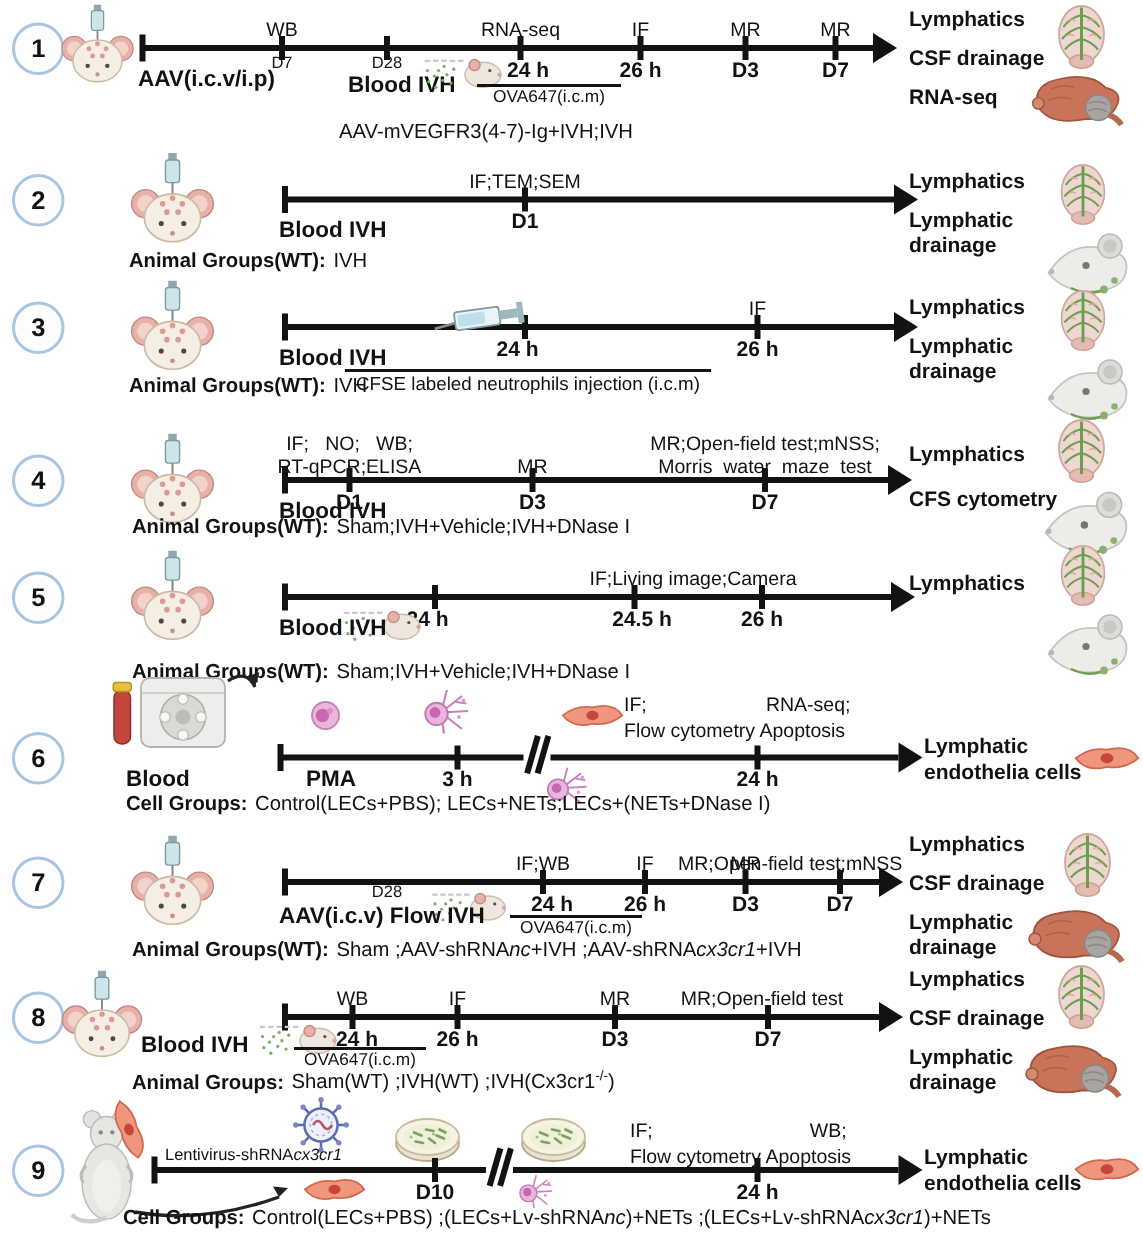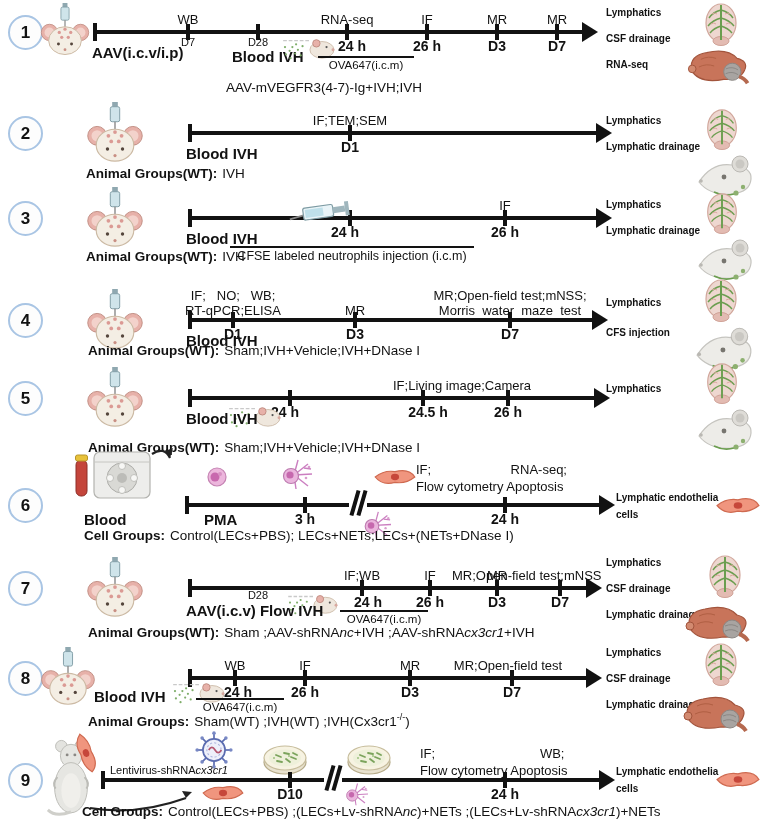--- a/index.html
+++ b/index.html
@@ -13,21 +13,21 @@
   .ab{position:absolute;transform:translateX(-50%);font-size:13px;line-height:15px;white-space:pre;text-align:center}
   .abl{position:absolute;font-size:13px;line-height:16px;white-space:pre}
   .bl{position:absolute;transform:translateX(-50%);font-size:14px;font-weight:700;white-space:nowrap}
   .bls{position:absolute;transform:translateX(-50%);font-size:11px;white-space:nowrap}
   .stl{position:absolute;font-size:15px;font-weight:700;white-space:nowrap}
   .sub{position:absolute;border-top:2.5px solid #121212;text-align:center;white-space:nowrap;
        font-size:12.5px;padding-top:1px}
   .sub.sm{font-size:11.5px}
   .grp{position:absolute;font-size:13.5px;white-space:nowrap}
   .grp b{margin-right:5px}
-  .rts{position:absolute;font-weight:700;font-size:10px;line-height:17px;width:96px}
+  .rts{position:absolute;font-weight:700;font-size:14px;line-height:17px;width:96px}
   .rts>div{margin-bottom:9px}
   .badge{position:absolute;width:31px;height:31px;border-radius:50%;border:2.5px solid #a9c5e4;
          background:#fdfdfd;display:flex;align-items:center;justify-content:center;
          font-weight:700;font-size:17px}
   .ic{position:absolute}
   .brk{position:absolute;width:18px;height:26px;background:#fff}
   .brk span{position:absolute;top:0;width:3.5px;height:26px;background:#121212;transform:rotate(16deg)}
   .brk span:first-child{left:4px}.brk span:last-child{left:11px}
   .lenti{position:absolute;font-size:11px;white-space:nowrap}
   sup{font-size:9px}
@@ -318,21 +318,21 @@
   <span class="ab" style="left:233px;top:303px">RT-qPCR;ELISA</span>
   <span class="ab" style="left:355px;top:303px">MR</span>
   <span class="ab" style="left:510px;top:288px">MR;Open-field test;mNSS;</span>
   <span class="ab" style="left:510px;top:303px">Morris  water  maze  test</span>
   <span class="bl" style="left:233px;top:326px">D1</span>
   <span class="bl" style="left:355px;top:326px">D3</span>
   <span class="bl" style="left:510px;top:326px">D7</span>
   <span class="stl" style="left:186px;top:332px">Blood IVH</span>
   <div class="rts" style="left:606px;top:294px;width:110px">
     <div style="margin-bottom:13px">Lymphatics</div>
-    <div>CFS injection</div>
+    <div>CFS cytometry</div>
   </div>
   <svg class="ic" style="left:698px;top:278px" width="46" height="44" viewBox="0 0 46 44">
         <use href="#i-braintop"></use>
       </svg>
   <svg class="ic" style="left:694px;top:324px" width="62" height="50" viewBox="0 0 60 48">
         <use href="#i-mousegray"></use>
       </svg>
   <div class="grp" style="left:88px;top:343px"><b>Animal Groups(WT):</b><span>Sham;IVH+Vehicle;IVH+DNase I</span></div>
 </section>
 

